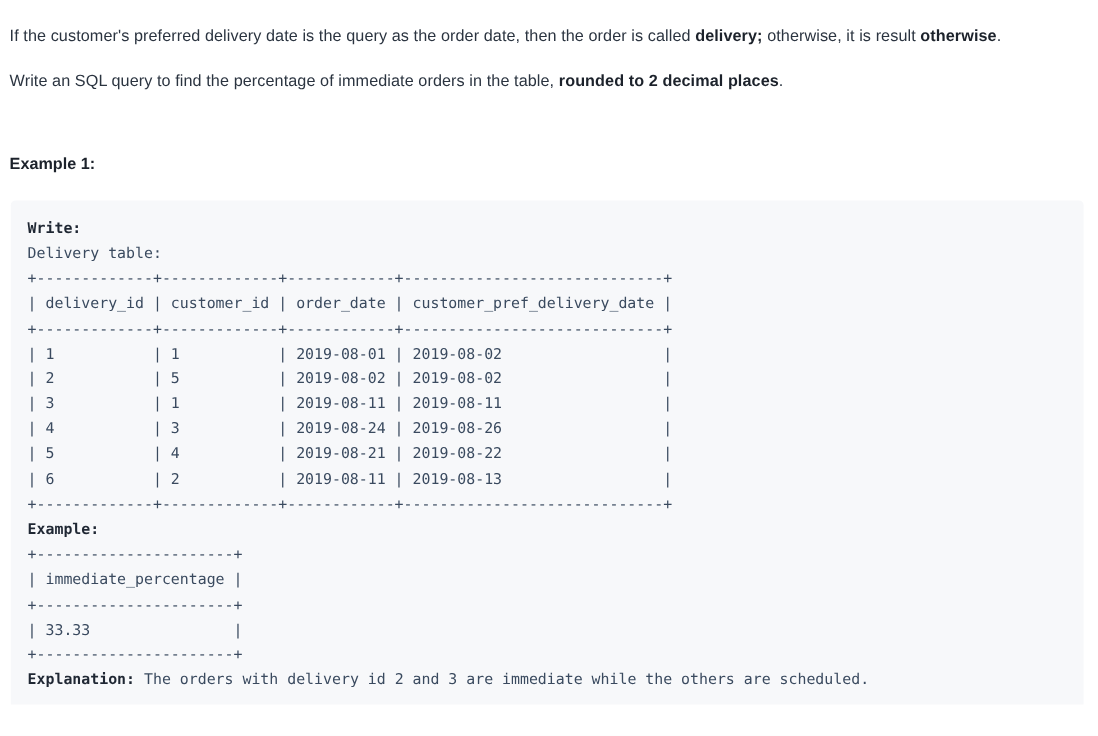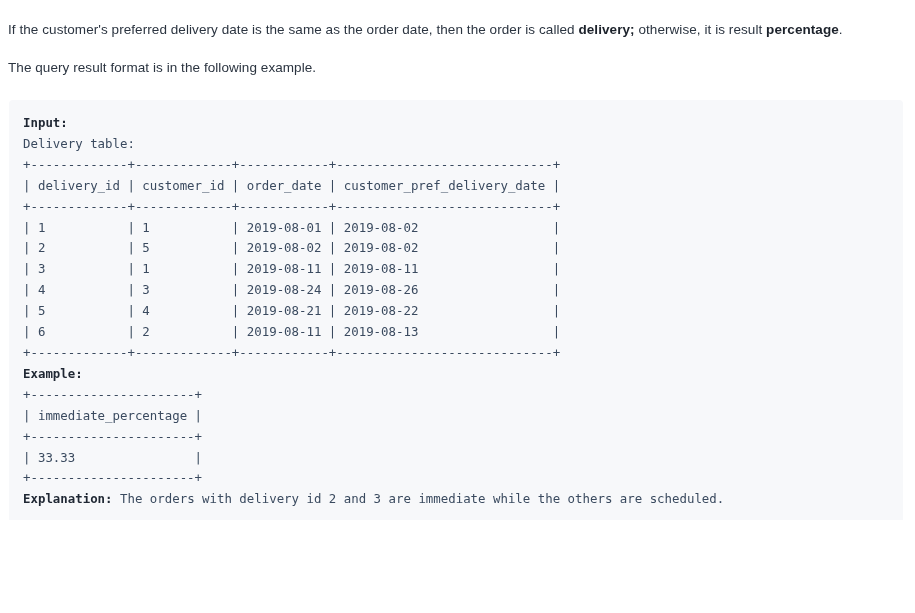--- a/index.html
+++ b/index.html
@@ -66,26 +66,27 @@
     letter-spacing: 0;
     tab-size: 4;
   }
   pre.code b { font-weight: bold; color: #1f2733; }
 </style>
 </head>
 <body>
 
 <div class="page">
 
-  <p class="para para-1"><span>If the customer's preferred delivery date is the same as the order date, then the order is called </span><b>delivery;</b><span> otherwise, it is result </span><b>percentage</b><span>.</span></p>
-  <p class="para para-3"><span>The query result format is in the following example.</span></p>
+  <p class="para para-1"><span>If the customer's preferred delivery date is the query as the order date, then the order is called </span><b>delivery;</b><span> otherwise, it is result </span><b>otherwise</b><span>.</span></p>
+  <p class="para para-2"><span>Write an SQL query to find the percentage of immediate orders in the table, </span><b>rounded to 2 decimal places</b><span>.</span></p>
 
+  <div class="example-heading">Example 1:</div>
 
   <div class="codeblock">
-    <pre class="code"><b>Input:</b>
+    <pre class="code"><b>Write:</b>
 Delivery table:
 +-------------+-------------+------------+-----------------------------+
 | delivery_id | customer_id | order_date | customer_pref_delivery_date |
 +-------------+-------------+------------+-----------------------------+
 | 1           | 1           | 2019-08-01 | 2019-08-02                  |
 | 2           | 5           | 2019-08-02 | 2019-08-02                  |
 | 3           | 1           | 2019-08-11 | 2019-08-11                  |
 | 4           | 3           | 2019-08-24 | 2019-08-26                  |
 | 5           | 4           | 2019-08-21 | 2019-08-22                  |
 | 6           | 2           | 2019-08-11 | 2019-08-13                  |

